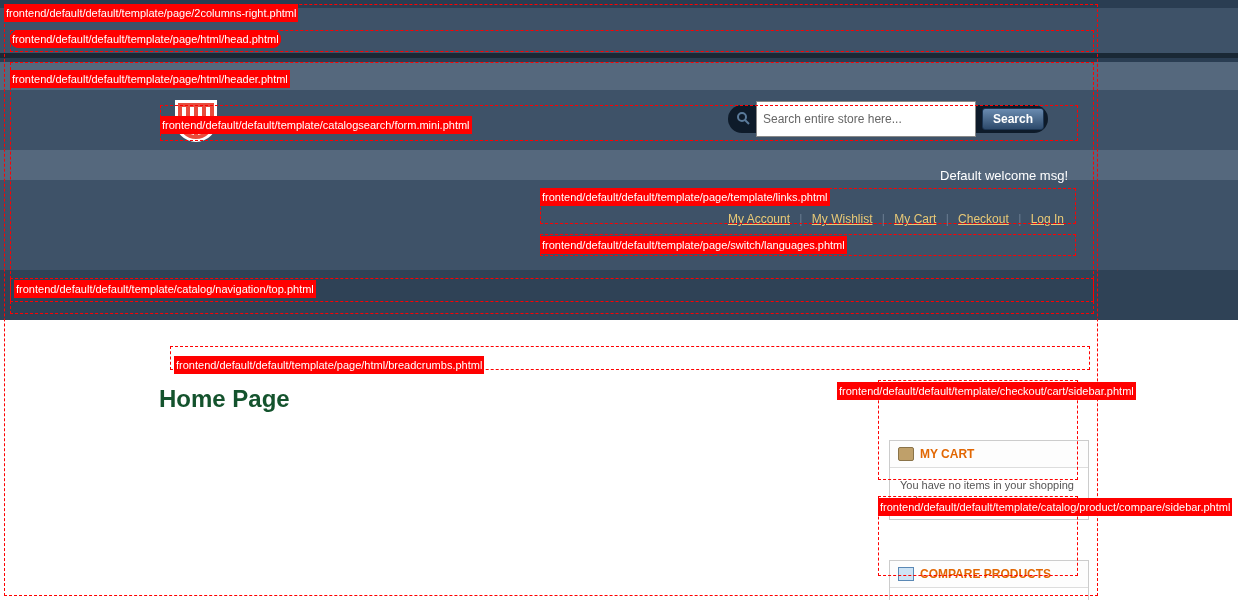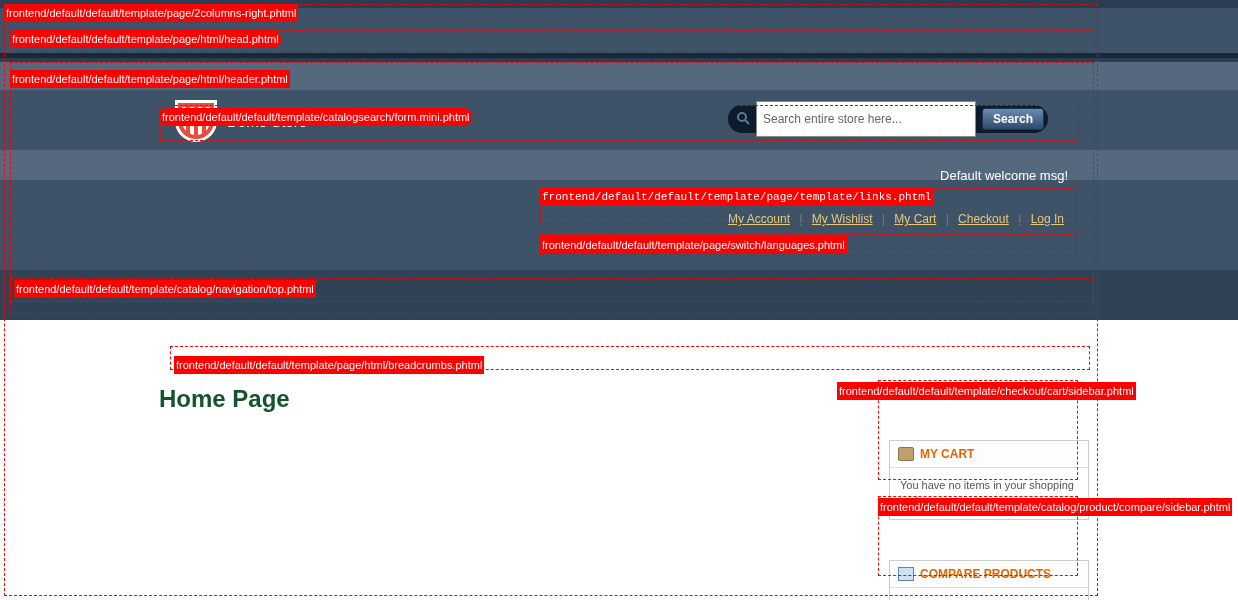--- a/index.html
+++ b/index.html
@@ -188,22 +188,22 @@
   <div class="hint-border" style="top:188px;left:540px;width:536px;height:36px;"></div>
   <div class="hint-border" style="top:234px;left:540px;width:536px;height:22px;"></div>
   <div class="hint-border" style="top:278px;left:10px;width:1084px;height:24px;"></div>
   <div class="hint-border" style="top:346px;left:170px;width:920px;height:24px;"></div>
   <div class="hint-border" style="top:380px;left:878px;width:200px;height:100px;"></div>
   <div class="hint-border" style="top:496px;left:878px;width:200px;height:80px;"></div>
 
   <div class="hint" style="top:4px;left:4px;">frontend/default/default/template/page/2columns-right.phtml</div>
   <div class="hint" style="top:30px;left:10px;border-radius:8px;">frontend/default/default/template/page/html/head.phtml</div>
   <div class="hint" style="top:70px;left:10px;">frontend/default/default/template/page/html/header.phtml</div>
-  <div class="hint" style="top:108px;left:160px;border-radius:8px;">frontend/default/default/template/catalogsearch/form.mini.phtml</div>
-  <div class="hint" style="top:188px;left:540px;font-family:Liberation Mono, monospace;">frontend/default/default/template/page/template/links.phtml</div>
+  <div class="hint" style="top:116px;left:160px;">frontend/default/default/template/catalogsearch/form.mini.phtml</div>
+  <div class="hint" style="top:188px;left:540px;">frontend/default/default/template/page/template/links.phtml</div>
   <div class="hint" style="top:236px;left:540px;">frontend/default/default/template/page/switch/languages.phtml</div>
   <div class="hint" style="top:280px;left:14px;">frontend/default/default/template/catalog/navigation/top.phtml</div>
   <div class="hint" style="top:356px;left:174px;">frontend/default/default/template/page/html/breadcrumbs.phtml</div>
   <div class="hint" style="top:382px;left:837px;">frontend/default/default/template/checkout/cart/sidebar.phtml</div>
   <div class="hint" style="top:498px;left:878px;">frontend/default/default/template/catalog/product/compare/sidebar.phtml</div>
 
   <div class="header-bg">
 
     <div class="logo-area">
       <div class="logo-badge"></div>

